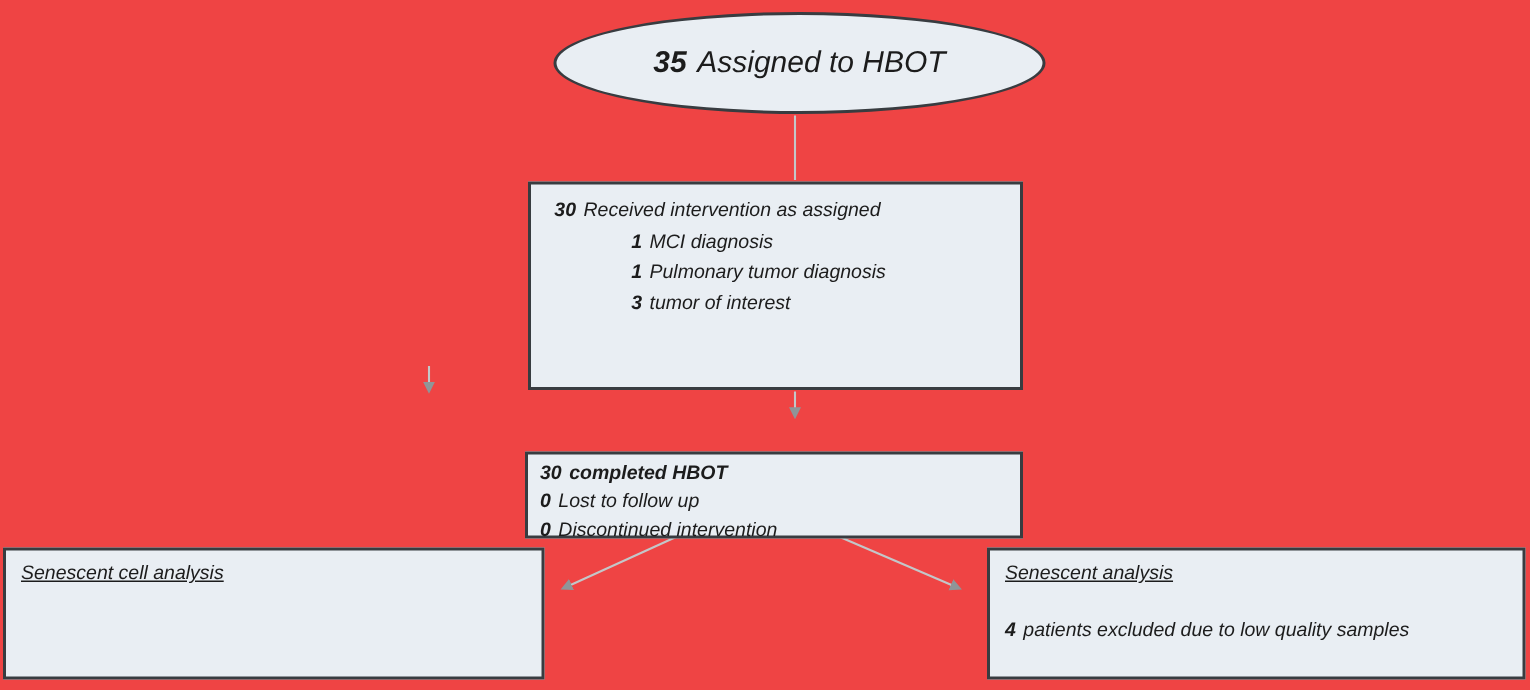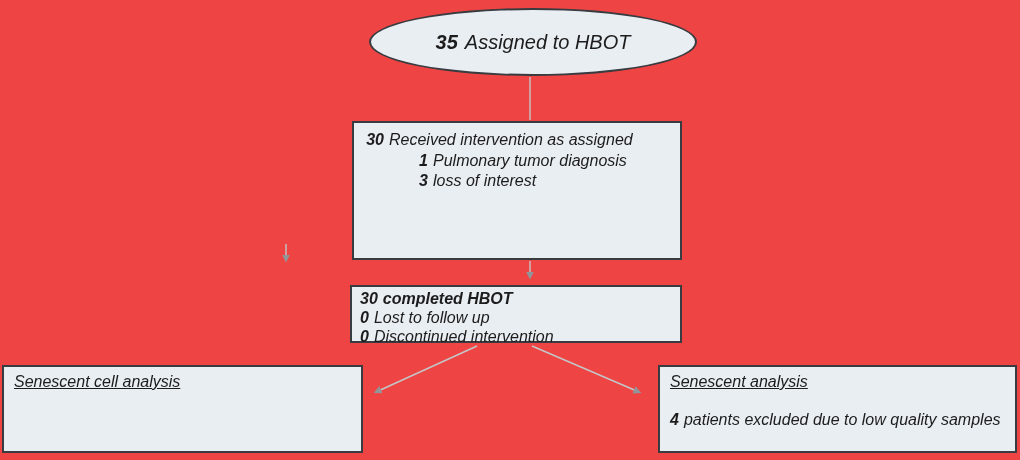--- a/index.html
+++ b/index.html
@@ -31,40 +31,40 @@
   }
   .arrowhead-shape {
     fill: var(--arrowhead, #8f9598);
   }
   .node {
     position: absolute;
     box-sizing: border-box;
     background: var(--box-fill, #e9eef3);
     border: 2px solid var(--box-border, #383c40);
     z-index: 1;
-    font-size: 16px;
+    font-size: 13px;
   }
   .ellipse {
     left: 369px; top: 8px;
     width: 328px; height: 68px;
     border-radius: 50%;
     display: flex;
     align-items: center;
     justify-content: center;
     font-size: 20px;
   }
   .ellipse .num { font-weight: 700; margin-right: 7px; }
   .box-received {
     left: 352px; top: 121px;
     width: 330px; height: 139px;
     padding: 7px 8px;
     line-height: 20.5px;
   }
   .box-completed {
-    left: 350px; top: 285px;
+    left: 350px; top: 301px;
     width: 332px; height: 58px;
     padding: 2px 8px;
     line-height: 19px;
   }
   .box-bottom {
     top: 365px;
     height: 88px;
     padding: 4px 10px;
     line-height: 21px;
   }
@@ -106,24 +106,27 @@
   <div class="node ellipse">
     <span class="num">35</span>
     <span class="txt">Assigned to HBOT</span>
   </div>
 
   <div class="node box-received">
     <div class="line">
       <span class="num w">30</span><span class="txt">Received intervention as assigned</span>
     </div>
     <div class="line indent">
+      <span class="num w">1</span><span class="txt">MCI diagnosis</span>
+    </div>
+    <div class="line indent">
       <span class="num w">1</span><span class="txt">Pulmonary tumor diagnosis</span>
     </div>
     <div class="line indent">
-      <span class="num w">3</span><span class="txt">loss of interest</span>
+      <span class="num w">3</span><span class="txt">tumor of interest</span>
     </div>
   </div>
 
   <div class="node box-completed">
     <div class="line all-bold">
       <span class="num">30</span><span class="txt">completed HBOT</span>
     </div>
     <div class="line">
       <span class="num">0</span><span class="txt">Lost to follow up</span>
     </div>

